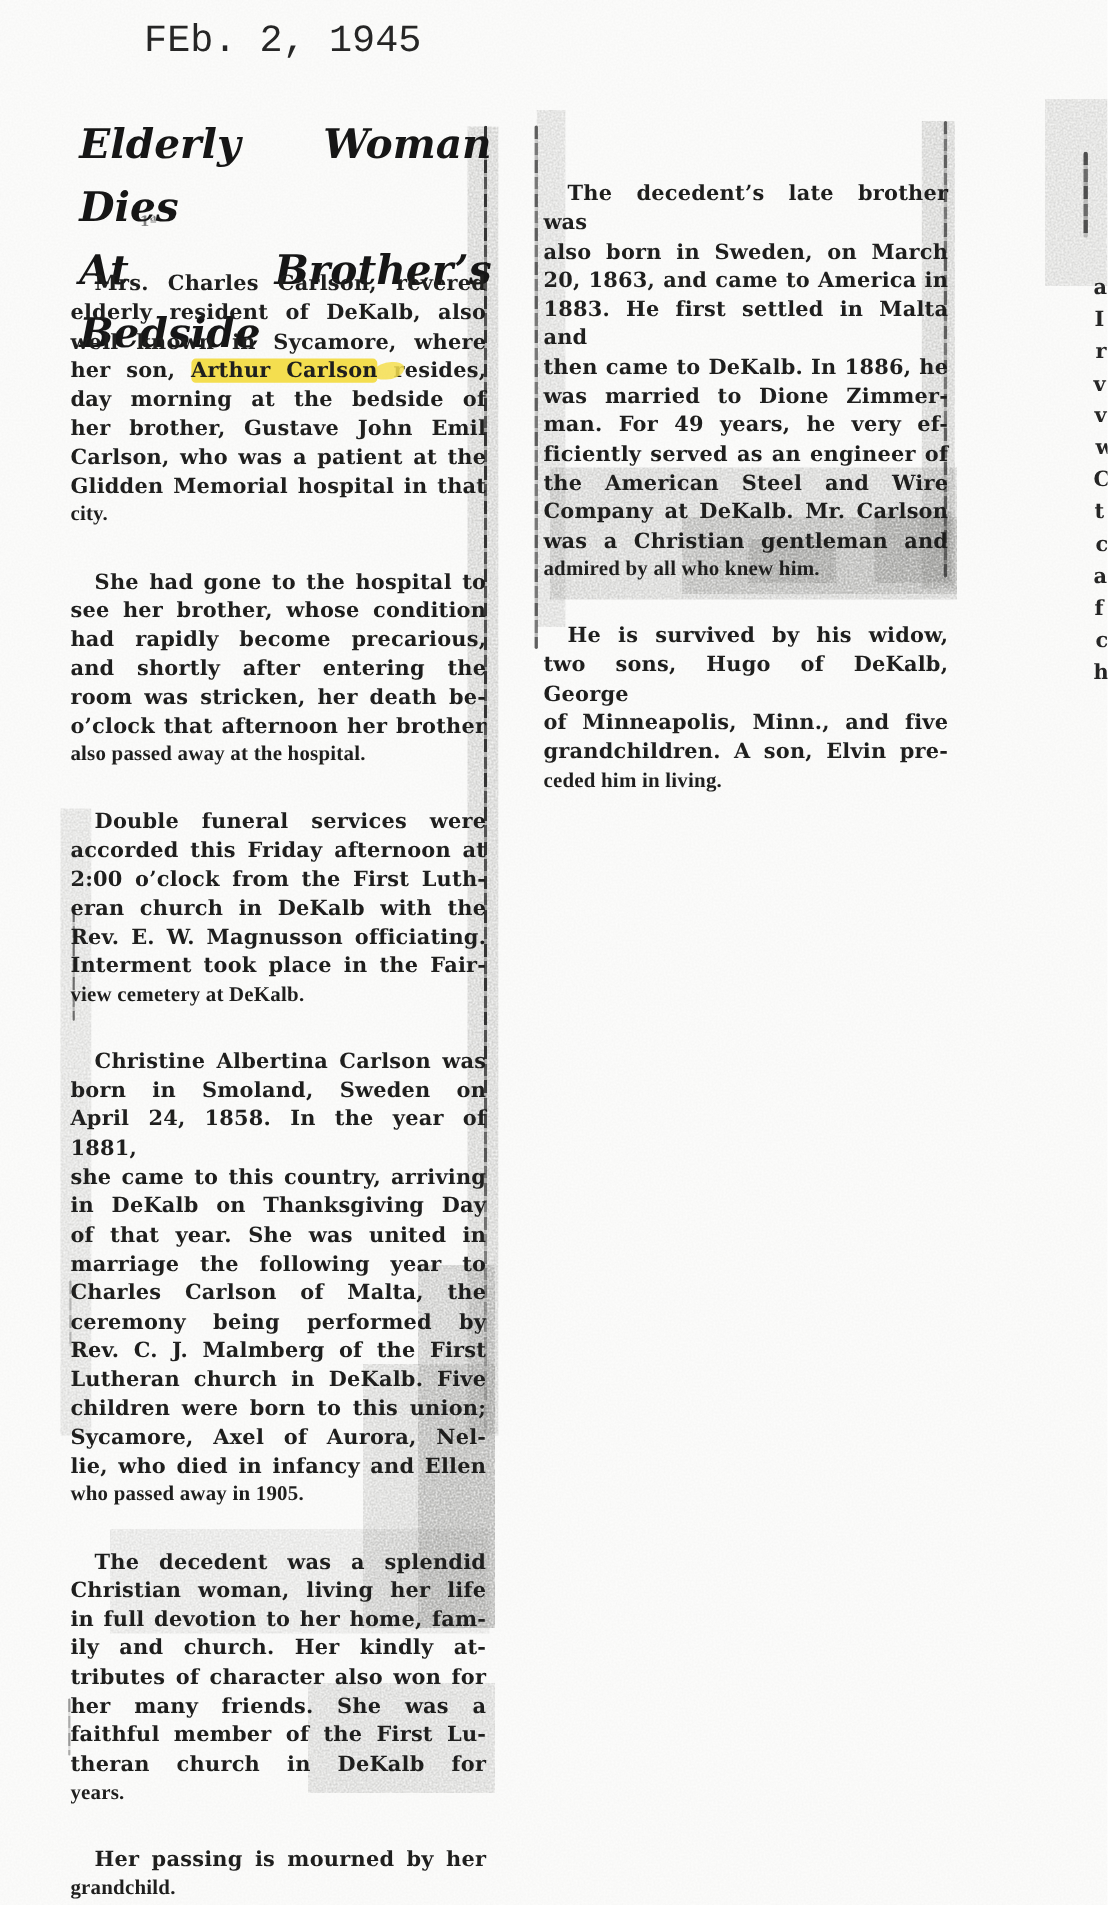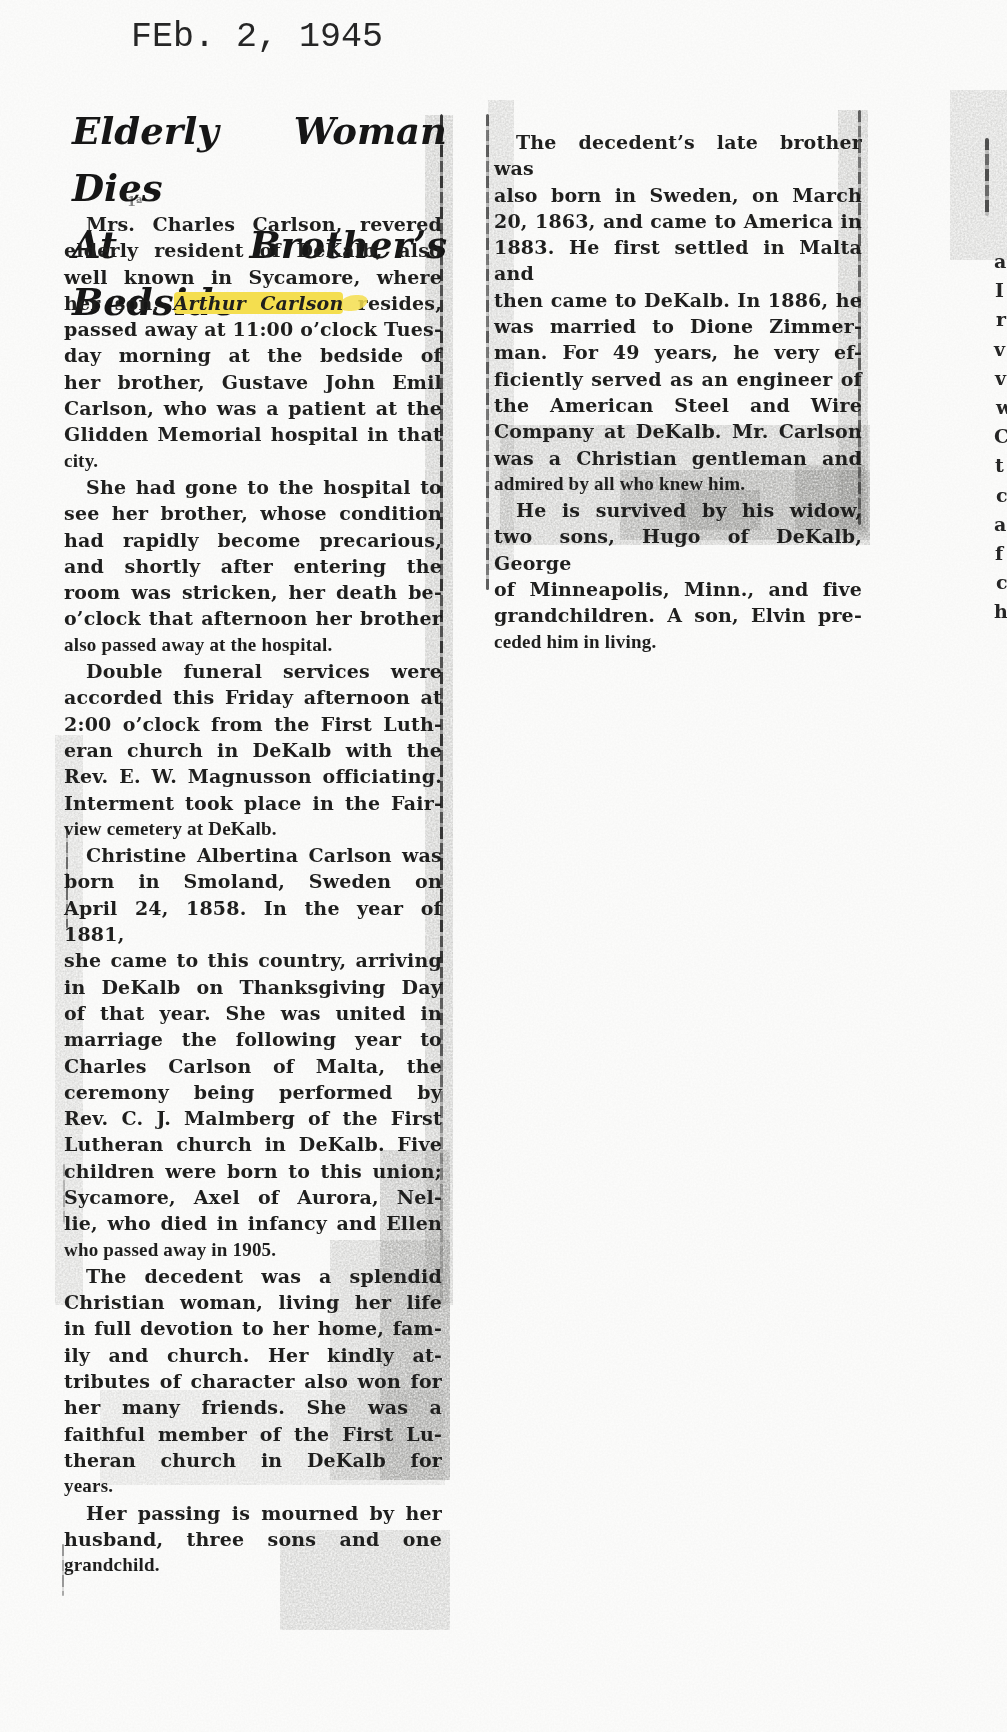--- a/index.html
+++ b/index.html
@@ -27,25 +27,25 @@
   
   .col{
     position:absolute;font-size:19px;font-weight:bold;color:#1f1f1e;
     line-height:26.3px;letter-spacing:.2px;text-justify:inter-word;
   }
   .col-left{left:64px;top:211px;width:378px;}
   .col-right{left:494px;top:129px;width:368px;}
   .para{margin:0;}
   .line{text-align:justify;text-align-last:justify;}
   .line.last{text-align-last:start;font-family:Liberation Serif, serif;}
-  .line.first{text-indent:22px;}
+  .line.first{text-indent:22px;margin-top:34px;}
   
   .hl{
     position:relative;background:var(--hl,#f4de4f);
-    border-radius:4px;z-index:0;font-style:italic;
+    border-radius:4px;z-index:0;
   }
   .hl::after{
     content:"";position:absolute;right:-24px;top:3px;bottom:3px;width:27px;
     background:var(--hl,#f4de4f);transform:skewX(-24deg);
     border-radius:45% / 50%;opacity:.85;z-index:-1;
   }
   
   .vrule{
     position:absolute;width:3px;border-radius:2px;
     background:repeating-linear-gradient(180deg,
@@ -105,21 +105,20 @@
     <div class="hline">Elderly Woman Dies</div>
     <div class="hline">At Brother’s Bedside</div>
   </div>
 
   <div class="col col-left" id="col-left">
       <div class="para">
         <div class="line first">Mrs. Charles Carlson, revered</div>
         <div class="line">elderly resident of DeKalb, also</div>
         <div class="line">well known in Sycamore, where</div>
         <div class="line">her son, <span class="hl">Arthur Carlson</span> resides,</div>
-        <div class="line">passed away at 11:00 o’clock Tues-</div>
         <div class="line">day morning at the bedside of</div>
         <div class="line">her brother, Gustave John Emil</div>
         <div class="line">Carlson, who was a patient at the</div>
         <div class="line">Glidden Memorial hospital in that</div>
         <div class="line last">city.</div>
       </div>
       <div class="para">
         <div class="line first">She had gone to the hospital to</div>
         <div class="line">see her brother, whose condition</div>
         <div class="line">had rapidly become precarious,</div>
@@ -160,21 +159,20 @@
         <div class="line">in full devotion to her home, fam-</div>
         <div class="line">ily and church. Her kindly at-</div>
         <div class="line">tributes of character also won for</div>
         <div class="line">her many friends. She was a</div>
         <div class="line">faithful member of the First Lu-</div>
         <div class="line">theran church in DeKalb for</div>
         <div class="line last">years.</div>
       </div>
       <div class="para">
         <div class="line first">Her passing is mourned by her</div>
-        <div class="line">husband, three sons and one</div>
         <div class="line last">grandchild.</div>
       </div>
     </div>
   <div class="col col-right" id="col-right">
       <div class="para">
         <div class="line first">The decedent’s late brother was</div>
         <div class="line">also born in Sweden, on March</div>
         <div class="line">20, 1863, and came to America in</div>
         <div class="line">1883. He first settled in Malta and</div>
         <div class="line">then came to DeKalb. In 1886, he</div>

